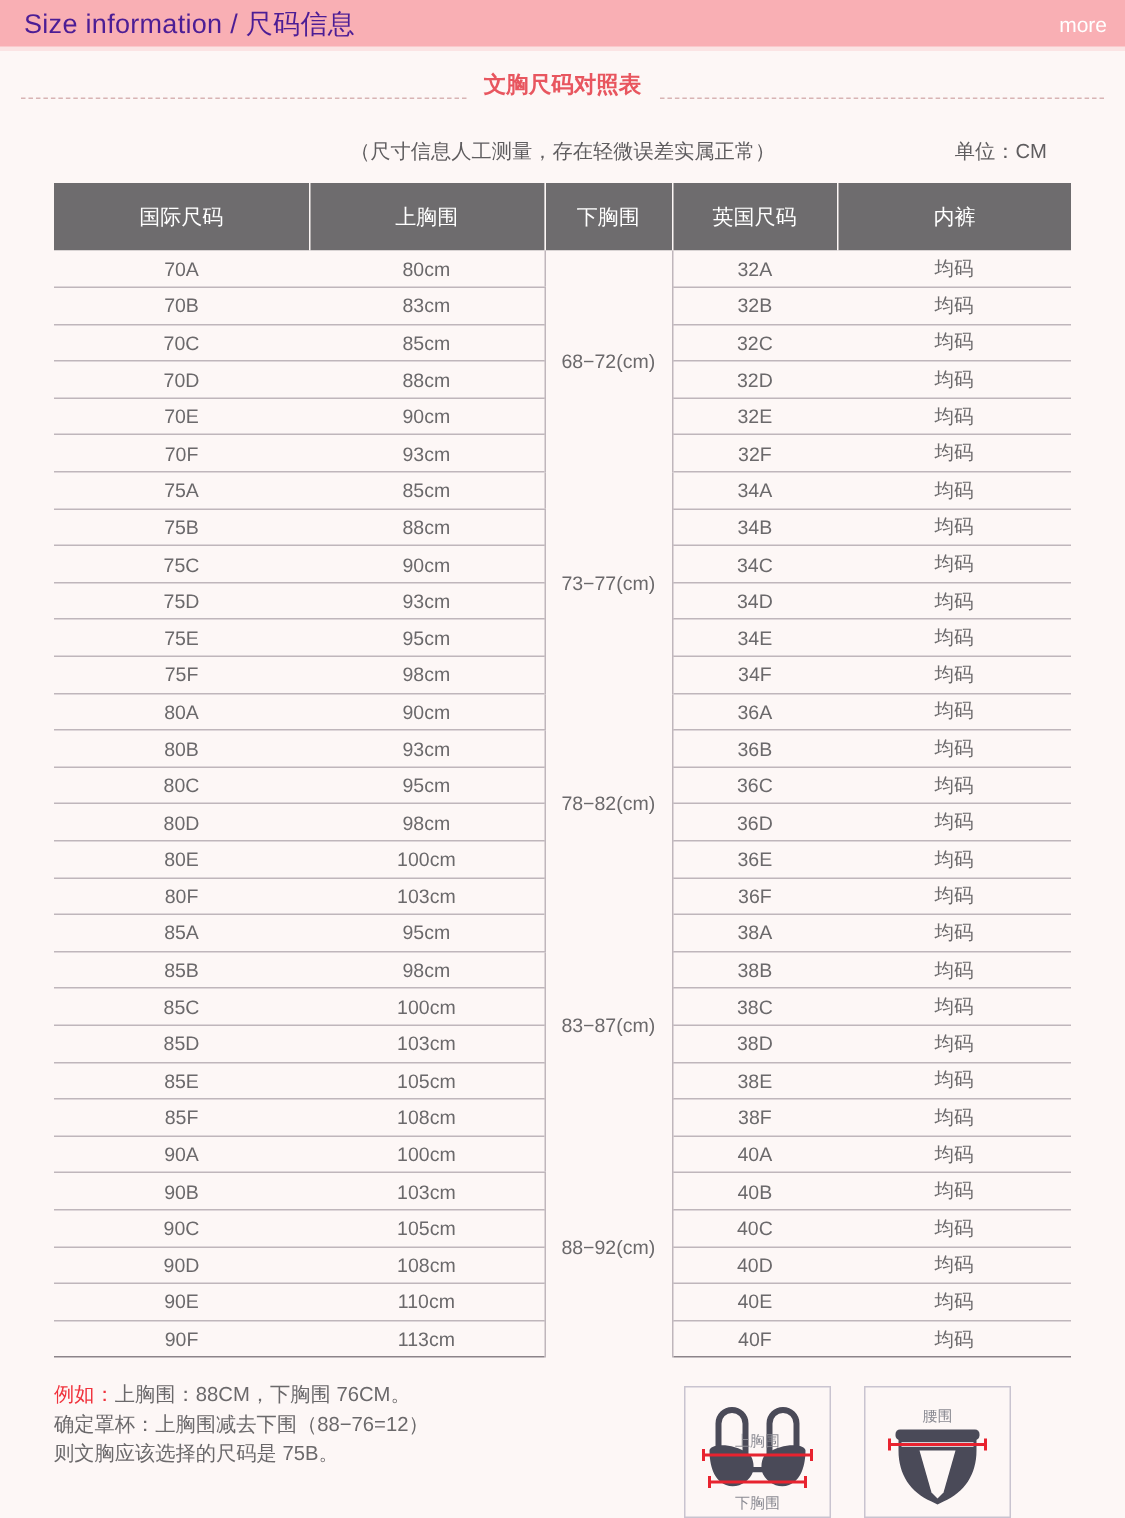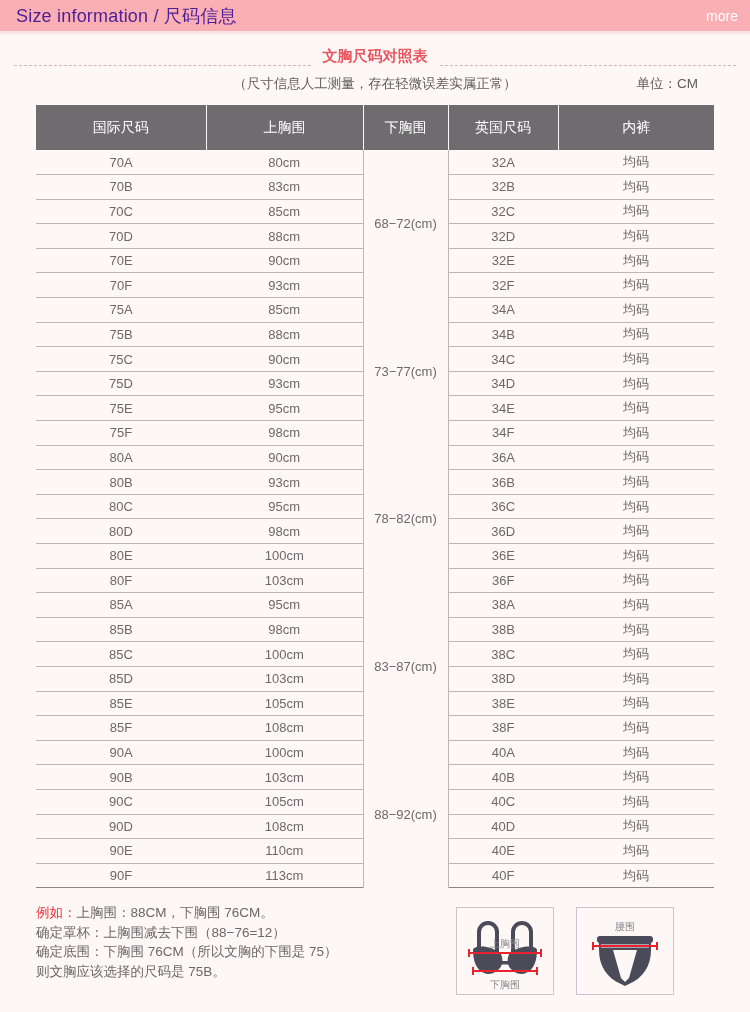--- a/index.html
+++ b/index.html
@@ -54,21 +54,21 @@
     color: #e8565f;
     font-size: 15px;
     font-weight: bold;
     padding: 0 12px;
     white-space: nowrap;
   }
 
   
   .caption-row {
     position: relative;
-    margin-top: 9px;
+    margin-top: 26px;
     height: 22px;
     text-decoration: underline;
   }
   .caption-center {
     position: absolute;
     left: 0; right: 0;
     text-align: center;
     font-size: 13.5px;
     color: #5f5d5f;
   }
@@ -381,21 +381,20 @@
         </tr>
       </tbody>
   </table>
 </div>
 
 <div class="bottom">
 
   <div class="notes">
     <div class="note-line"><span class="hl">例如：</span><span>上胸围：88CM，下胸围 76CM。</span></div>
     <div class="note-line">确定罩杯：上胸围减去下围（88−76=12）</div>
-    <div class="note-line">确定底围：下胸围 76CM（所以文胸的下围是 75）</div>
     <div class="note-line">则文胸应该选择的尺码是 75B。</div>
   </div>
 
   <div class="diagrams">
 
     <div class="diagram-box">
       <svg width="96" height="86" viewBox="0 0 96 86">
 
         <path d="M22 58 L22 24 A9 9 0 0 1 40 24 L40 44" fill="none" stroke="#4a4a58" stroke-width="4"></path>
         <path d="M74 58 L74 24 A9 9 0 0 0 56 24 L56 44" fill="none" stroke="#4a4a58" stroke-width="4"></path>

